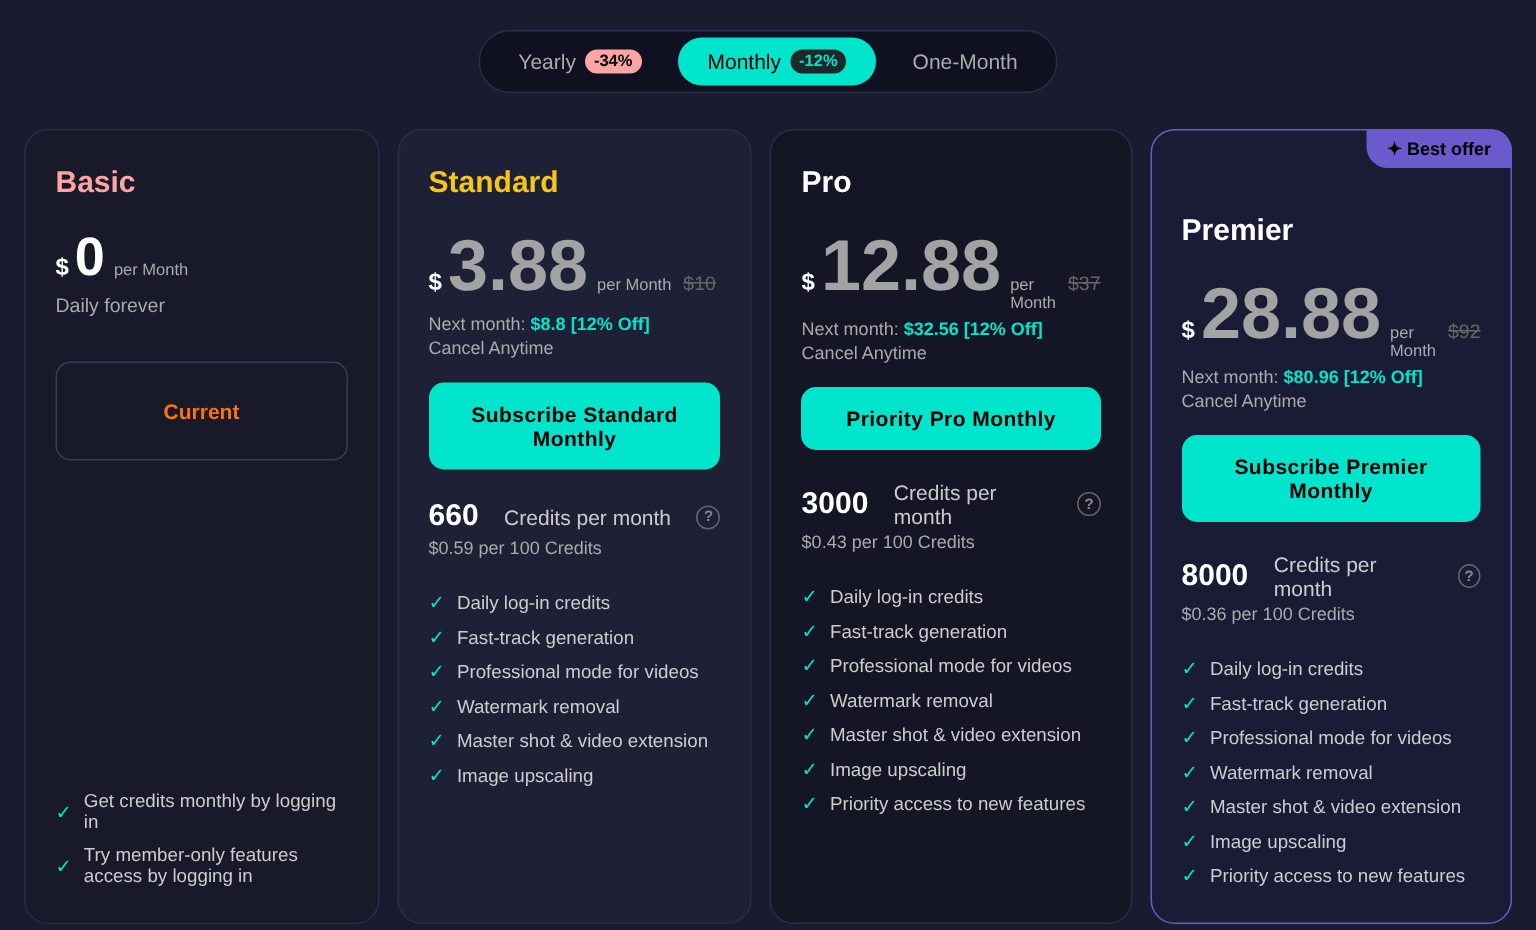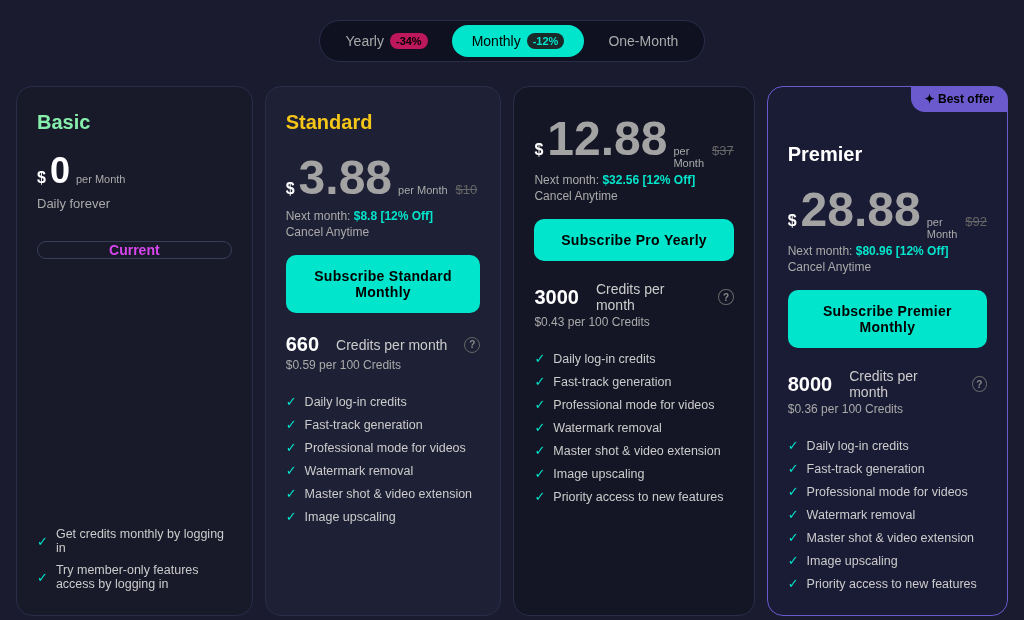--- a/index.html
+++ b/index.html
@@ -41,21 +41,21 @@
       background: #00e5cc;
       color: #000;
     }
     .badge {
       font-size: 11px;
       font-weight: 700;
       padding: 2px 6px;
       border-radius: 20px;
     }
     .badge-yellow {
-      background: #be185d;
+      background: #fca5a5;
       color: #000;
     }
     .badge-dark {
       background: #1a2a2a;
       color: #00e5cc;
     }
 
     
     .cards-container {
       display: flex;
@@ -105,21 +105,21 @@
       align-items: center;
       gap: 4px;
     }
 
     
     .plan-name {
       font-size: 20px;
       font-weight: 700;
       margin-bottom: 16px;
     }
-    .plan-name.basic { color: #86efac; }
+    .plan-name.basic { color: #fca5a5; }
     .plan-name.standard { color: #f5c518; }
     .plan-name.pro { color: #ffffff; }
     .plan-name.premier { color: #ffffff; margin-top: 32px; }
 
     
     .price-row {
       display: flex;
       align-items: baseline;
       gap: 4px;
       margin-bottom: 4px;
@@ -180,25 +180,25 @@
       background: #00e5cc;
       color: #000;
       font-size: 14px;
       font-weight: 800;
       cursor: pointer;
       margin-bottom: 20px;
       letter-spacing: 0.3px;
     }
     .current-btn {
       width: 100%;
-      padding: 0 10px;
+      padding: 24px 10px;
       border-radius: 10px;
       border: 1px solid #3a3d5a;
       background: transparent;
-      color: #d946ef;
+      color: #f97316;
       font-size: 14px;
       font-weight: 600;
       cursor: default;
       margin-bottom: 30px;
     }
 
     
     .credits-section {
       margin-bottom: 8px;
     }
@@ -344,31 +344,32 @@
           <span>Master shot &amp; video extension</span>
         </li>
       <li class="feature-item">
           <span class="check-icon">✓</span>
           <span>Image upscaling</span>
         </li>
     </ul>
   </div>
 
   <div class="card pro">
+    <div class="plan-name pro">Pro</div>
     <div class="price-row">
       <span class="price-dollar">$</span>
       <span class="price-amount">12.88</span>
       <span class="price-period">per Month</span>
       <span class="price-original">$37</span>
     </div>
     <div class="next-month">
       <span>Next month: </span><span class="highlight">$32.56 [12% Off]</span>
     </div>
     <div class="cancel-anytime">Cancel Anytime</div>
-    <button class="subscribe-btn">Subscribe Pro Yearly</button>
+    <button class="subscribe-btn">Priority Pro Monthly</button>
     <div class="credits-section">
       <div class="credits-title">
         <span>3000</span>
         <span class="credits-label">Credits per month</span>
         <span class="credits-info-icon">?</span>
       </div>
       <div class="credits-per">$0.43 per 100 Credits</div>
     </div>
     <ul class="feature-list">
       <li class="feature-item">

